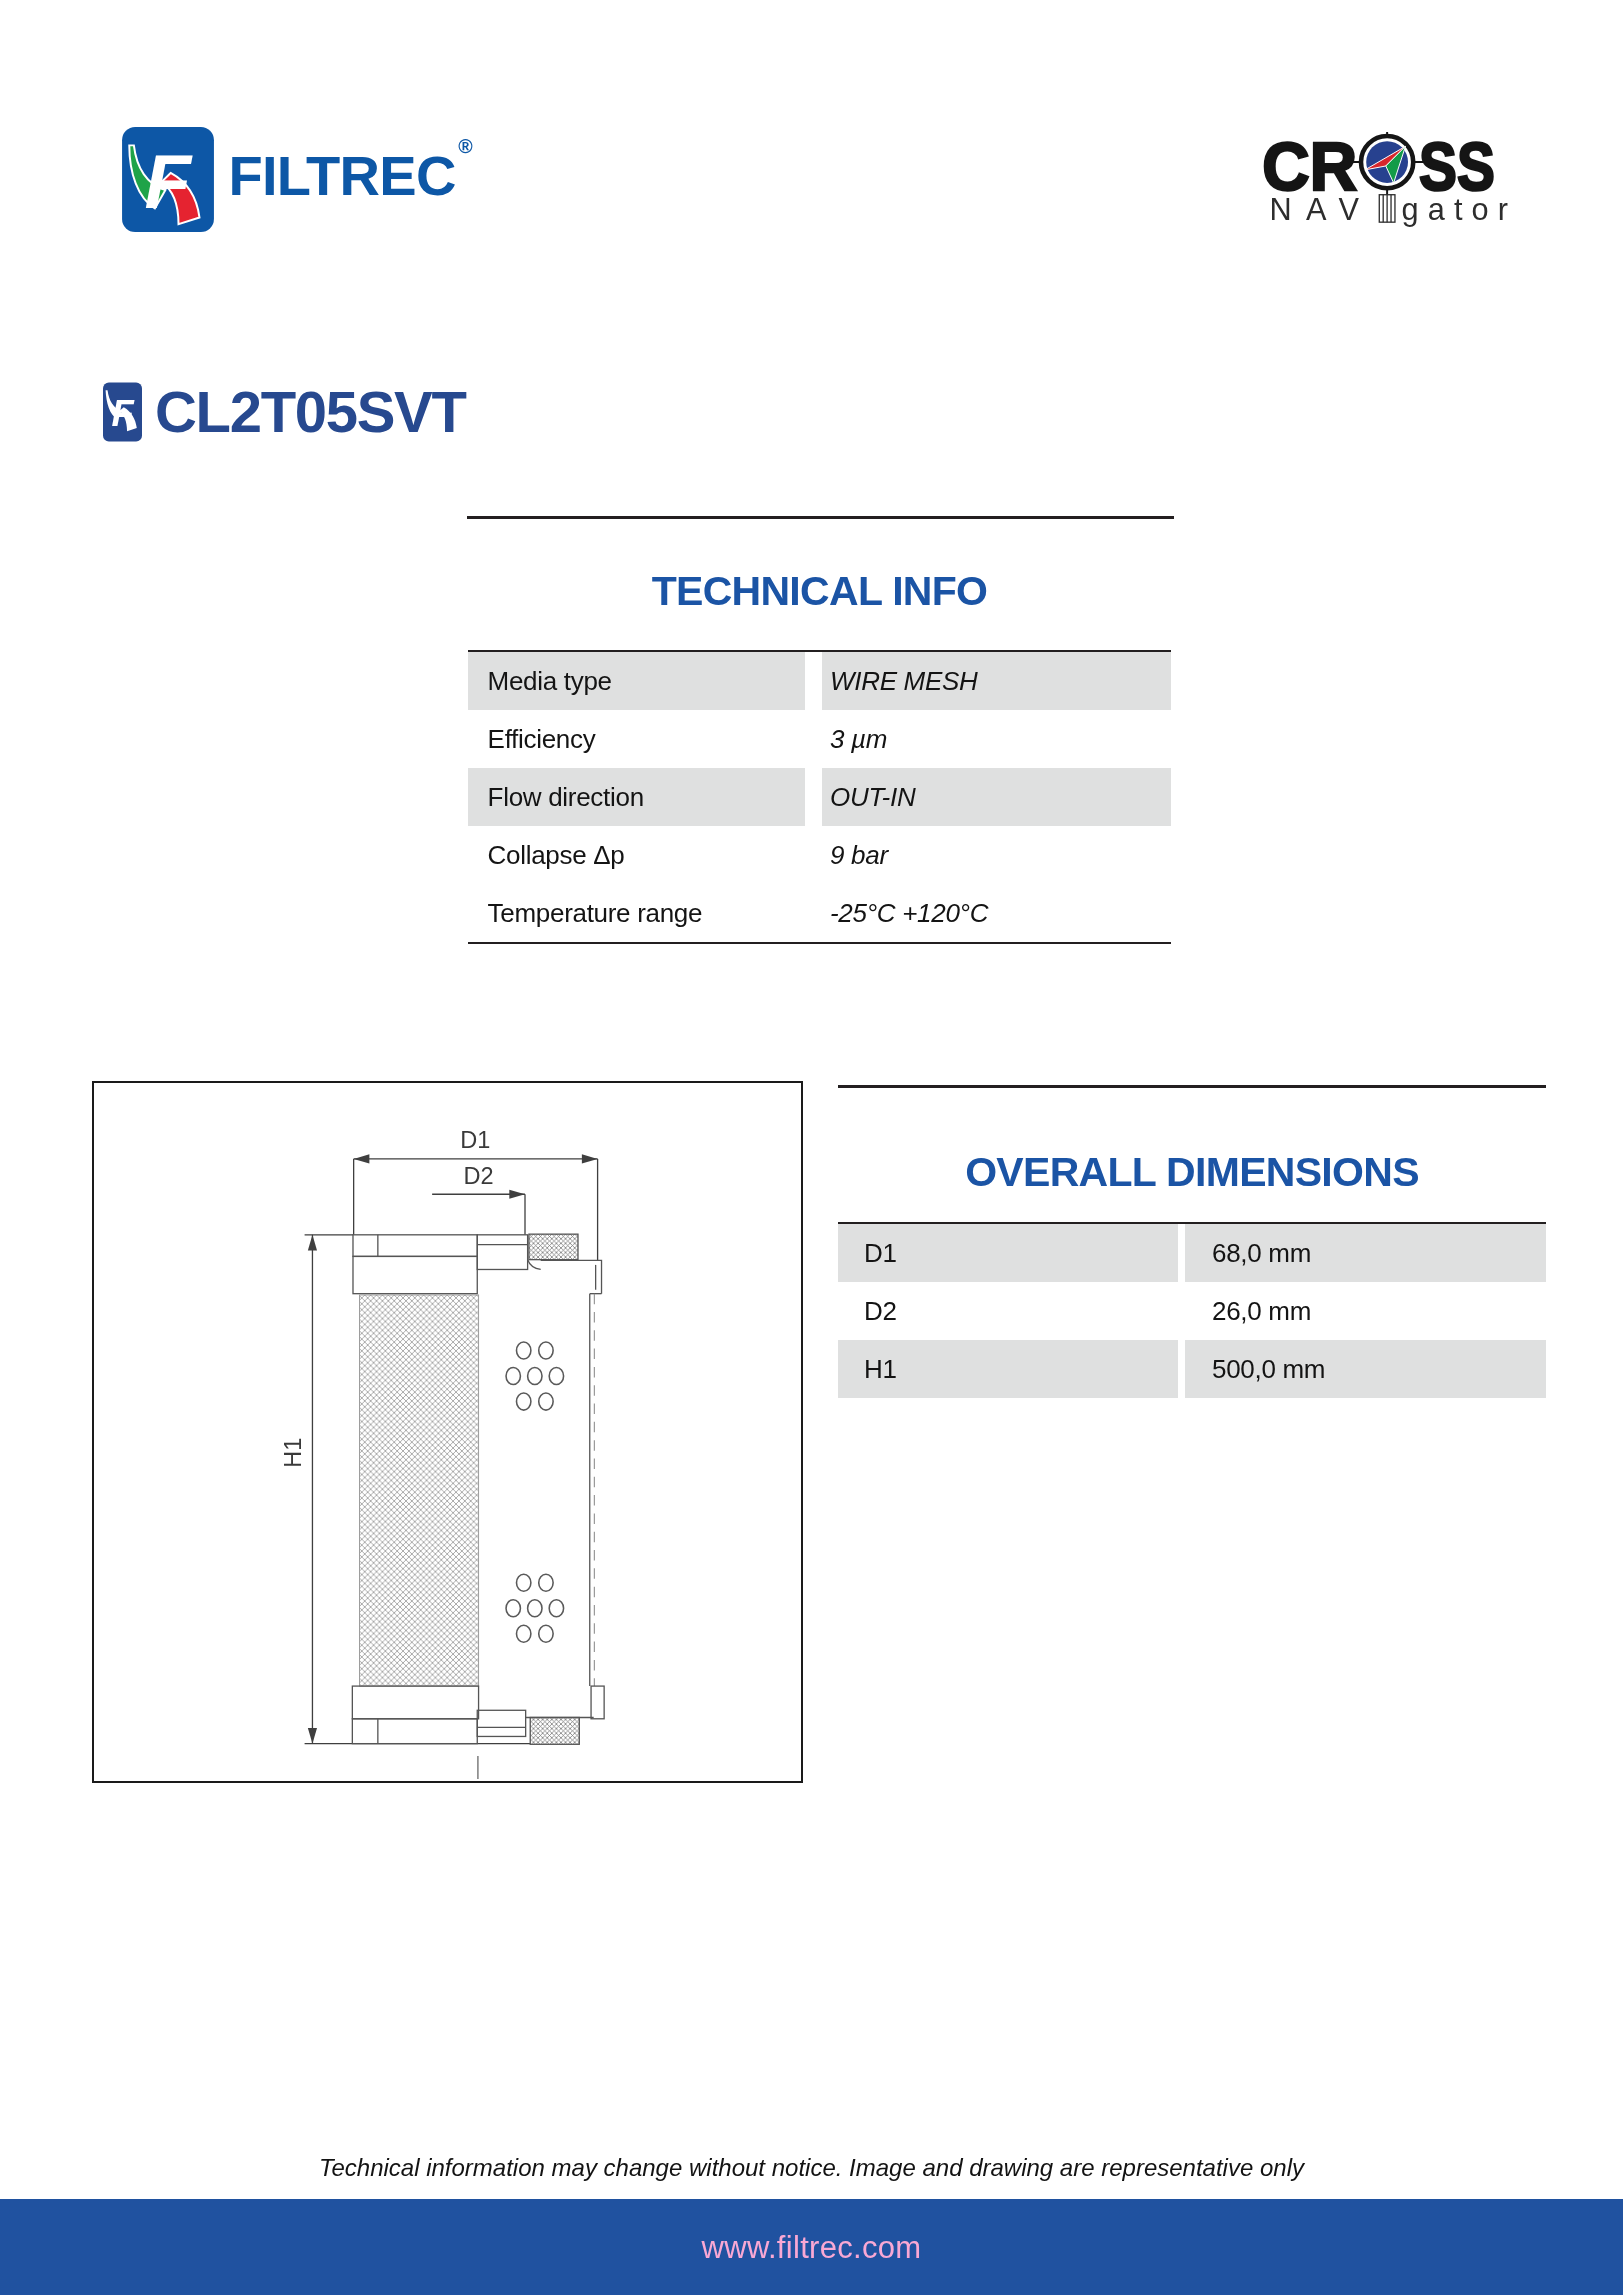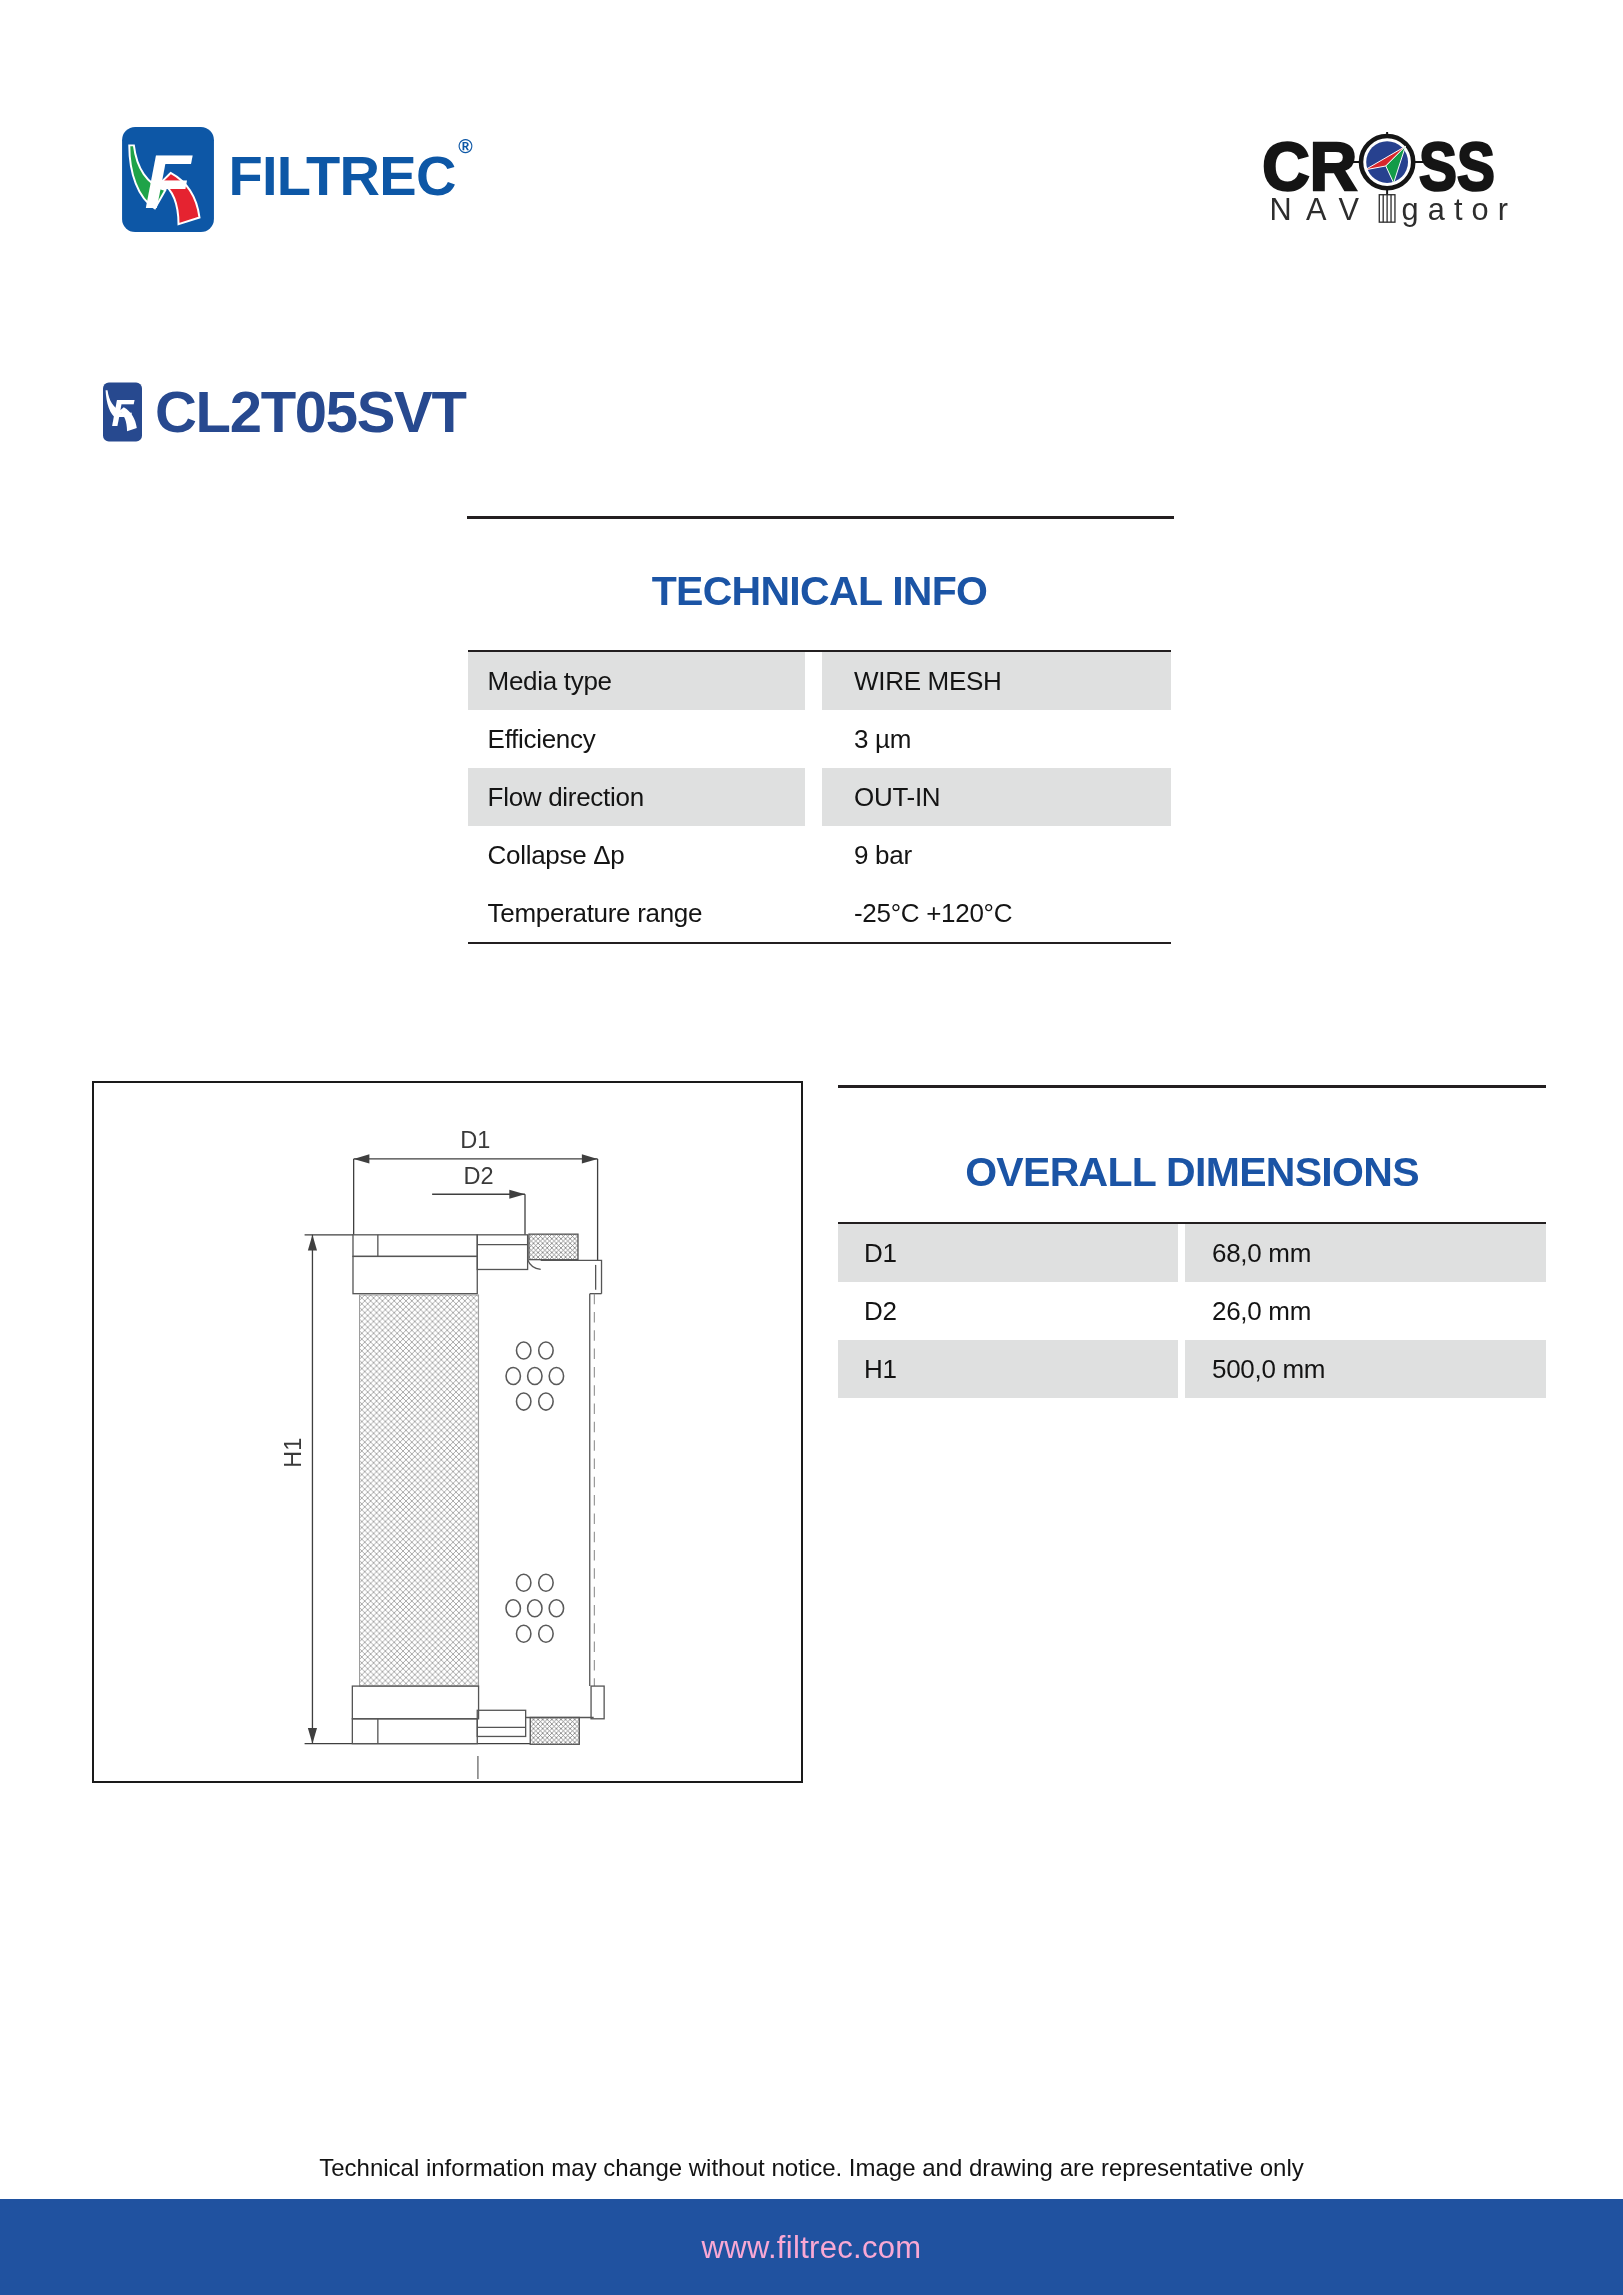--- a/index.html
+++ b/index.html
@@ -37,36 +37,36 @@
   .tbl { position:absolute; border-top:2.6px solid #231f20; }
   .tbl.bb { border-bottom:2.6px solid #231f20; }
   .trow { display:flex; }
   .tech .trow { height:58px; }
   .dims .trow { height:58px; }
   .cell {
     display:flex; align-items:center; box-sizing:border-box;
     font-size:26px; color:#141414; letter-spacing:-0.3px; background:#ffffff;
   }
   .tech .label { width:337px; padding-left:19.6px; margin-right:17px; }
-  .tech .value { flex:1; padding-left:32px; }
+  .tech .value { flex:1; padding-left:8px;font-style:italic; }
   .dims .label { width:340px; padding-left:26px; margin-right:6.5px; }
   .dims .value { flex:1; padding-left:27.5px; }
   .trow.gray .cell { background:#dfe0e0; }
 
   
   .drawing-frame {
     position:absolute; left:92px; top:1081px; width:711px; height:702px;
     border:2px solid #1a1a1a; box-sizing:border-box;
   }
   .drawing-frame svg { display:block; }
 
   
   .disclaimer {
     position:absolute; left:0; top:2154px; width:1623px; text-align:center;
-    font-size:24px; color:#131313;
+    font-size:24px; color:#131313;font-style:italic;
   }
   .footer-bar {
     position:absolute; left:0; top:2199px; width:1623px; height:97px;
     background:#2052a0; display:flex; align-items:center; justify-content:center;
   }
   .footer-bar .site { color:#f9a8d4; font-size:31px; letter-spacing:0.3px; text-decoration:none; }
 </style>
 </head>
 <body>
 

